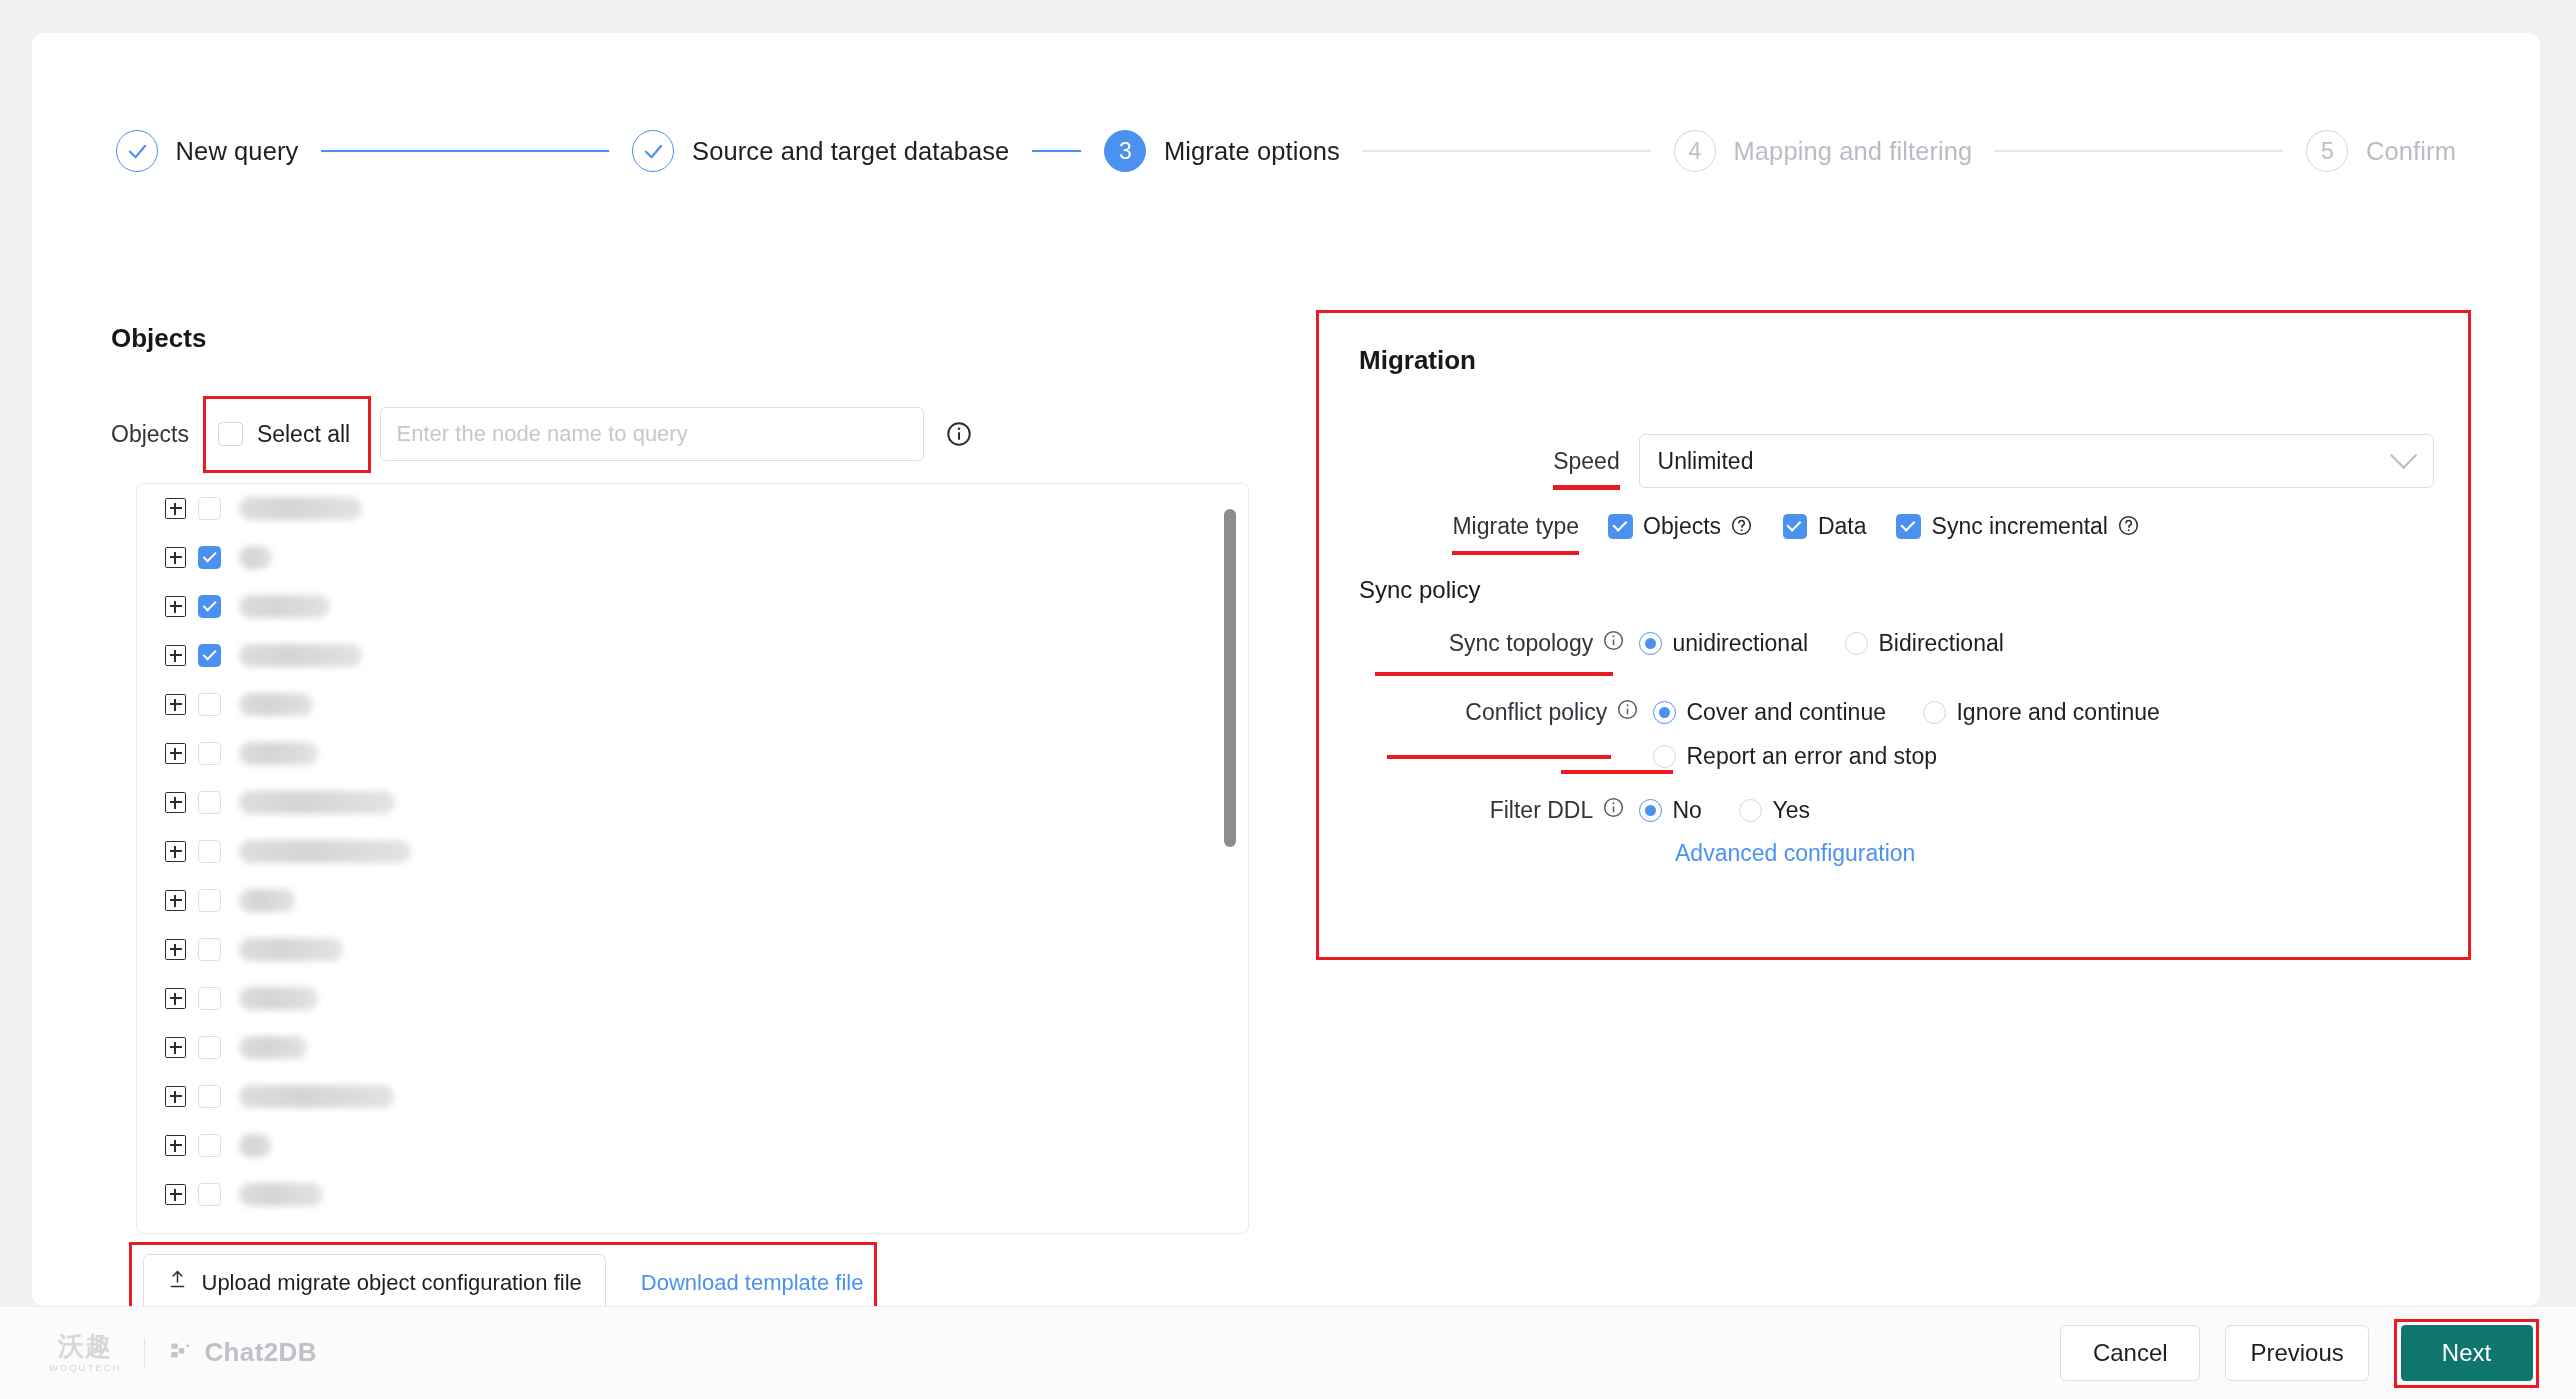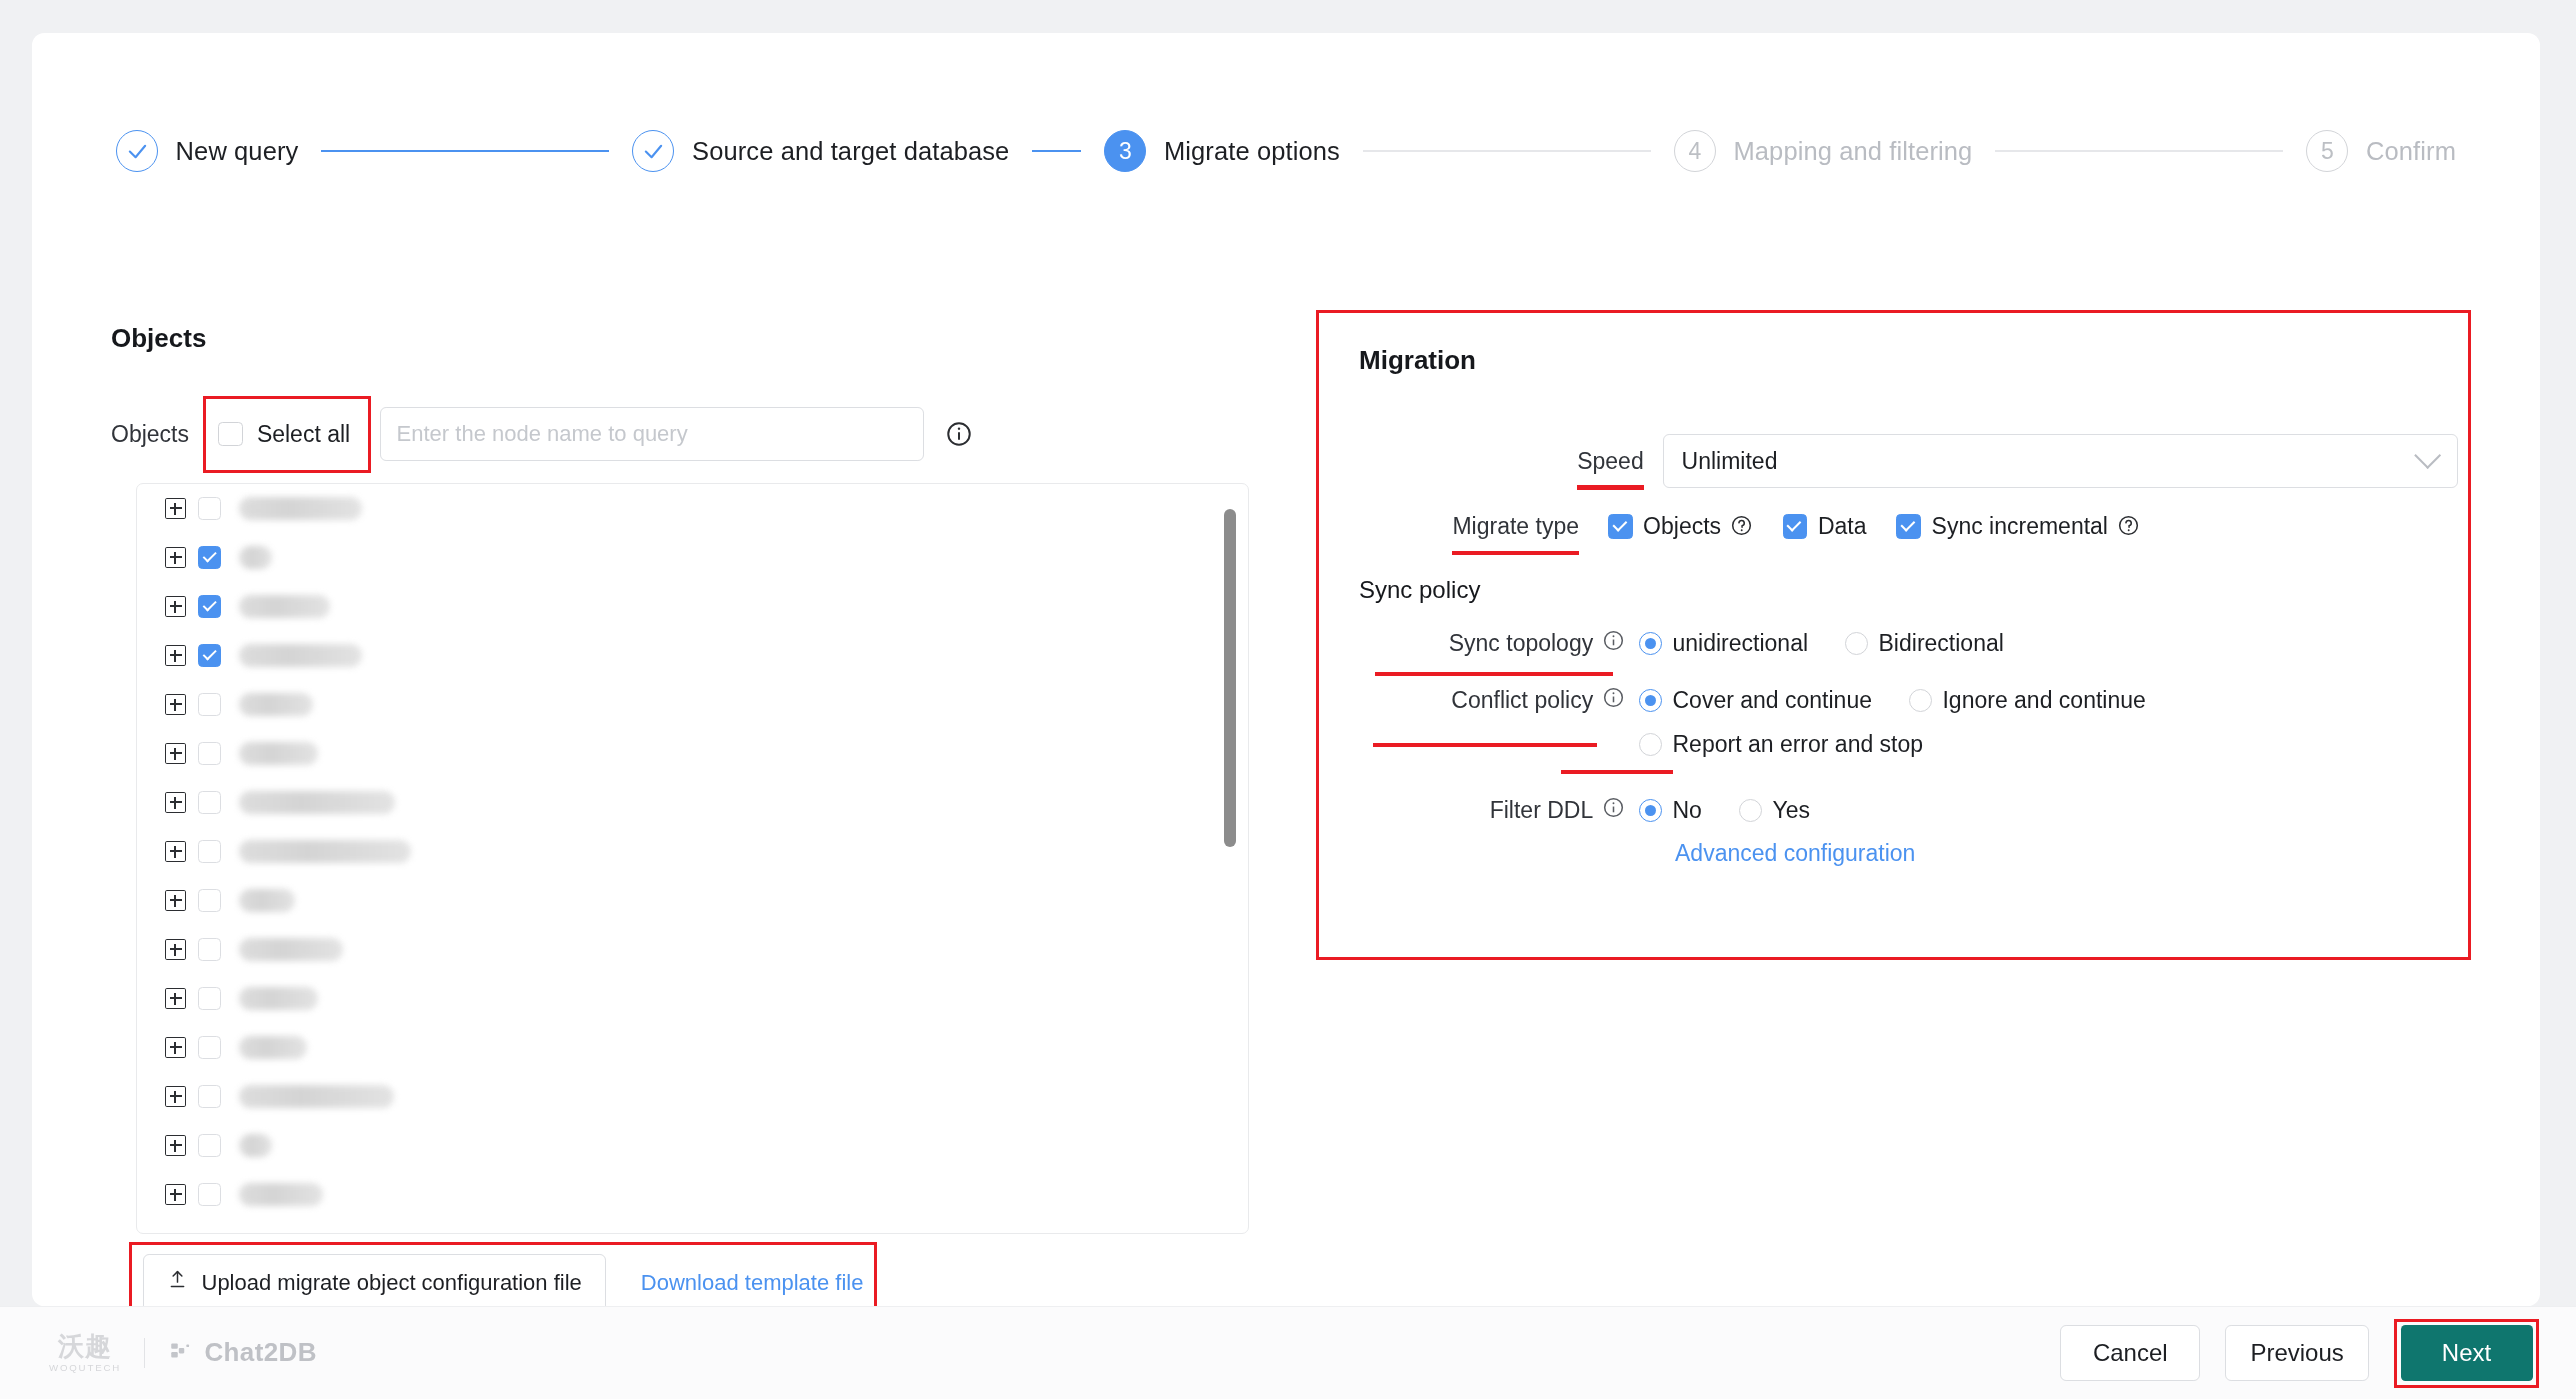--- a/index.html
+++ b/index.html
@@ -216,21 +216,20 @@
 
   #speed-row {
     position: absolute; left: 0; top: 121px;
     width: 100%;
     display: flex; align-items: center;
   }
   #speed-label {
     font-size: 23px; color: #31343a;
     width: 320px; text-align: right;
     padding-right: 19.3px;
-    margin-left: 24px;
   }
   #speed-label span { position: relative; display: inline-block; }
   #speed-label span::after {
     content: ""; position: absolute; left: 0; right: 0; bottom: -15px;
     height: 4.4px; background: #ea1b23;
   }
   #speed-select {
     width: 795px; height: 54px;
     border: 0.9px solid #dcdee2; border-radius: 6.1px;
     background: #fff;
@@ -584,21 +583,21 @@
           <span class="rb on"></span>
           <span class="txt">unidirectional</span>
         </div>
         <div class="radio-item">
           <span class="rb"></span>
           <span class="txt">Bidirectional</span>
         </div>
       </div>
     </div>
 
-    <div class="policy-row" style="top:371px;">
+    <div class="policy-row" style="top:383px;padding-left:14px;">
       <div class="policy-label cp">
         <span>Conflict policy</span>
         <span>
           <svg width="23" height="23" viewBox="0 0 24 24" fill="none" stroke="#5a5d63" stroke-width="1.6">
             <circle cx="12" cy="12" r="9.2"></circle>
             <line x1="12" y1="11" x2="12" y2="17"></line>
             <circle cx="12" cy="7.6" r="1" fill="#5a5d63" stroke="none"></circle>
           </svg>
         </span>
         <span class="ul"></span>

